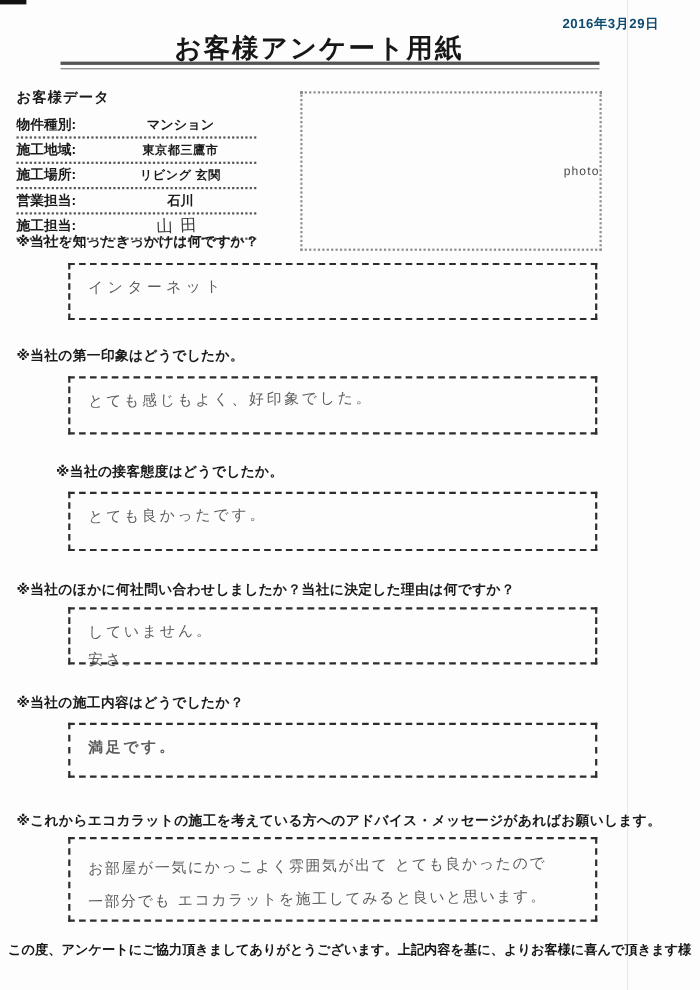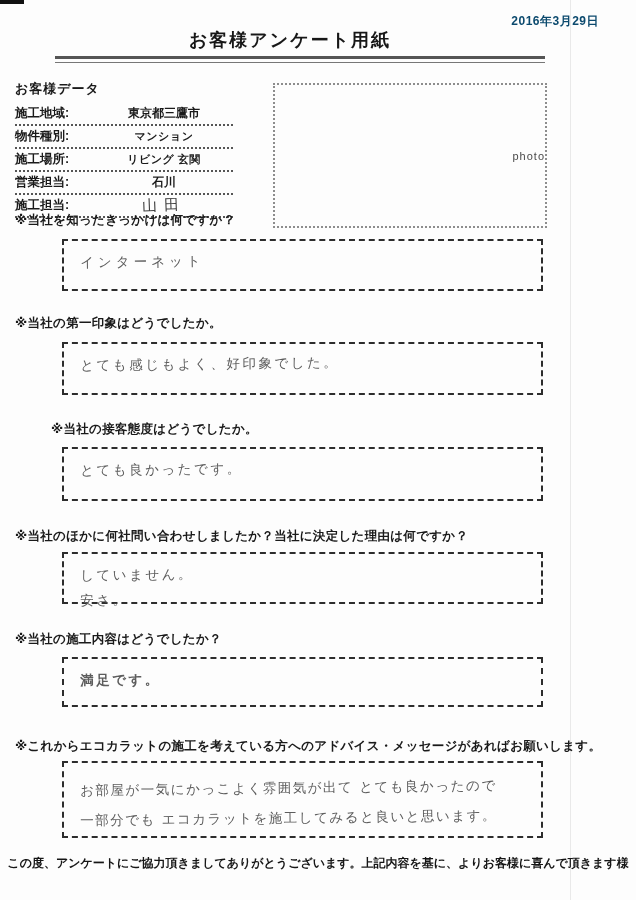--- a/index.html
+++ b/index.html
@@ -10,21 +10,21 @@
     color:#1a1a1a;
   }
   
   .scan-mark{position:absolute;left:0;top:0;width:24px;height:4px;background:#111;}
   .paper-edge{position:absolute;left:570px;top:0;width:1px;height:900px;background:#e9e9e9;}
 
   
   .date{position:absolute;left:436px;top:13px;width:163px;text-align:right;
         font-size:12px;font-weight:700;letter-spacing:0.5px;color:#0c4a6e;}
   .title{position:absolute;left:0;top:28px;width:580px;text-align:center;
-         font-size:18px;font-weight:700;letter-spacing:2px;color:#171717;}
+         font-size:24px;font-weight:700;letter-spacing:2px;color:#171717;}
   .title-rule{position:absolute;left:55px;top:56px;width:490px;height:3px;
               border-top:3px solid #555;border-bottom:1px solid #777;}
 
   
   .section-heading{position:absolute;left:15px;top:80px;font-size:13px;font-weight:700;letter-spacing:1px;}
   .data-table{position:absolute;left:15px;top:103px;width:218px;}
   .data-row{display:flex;align-items:center;height:21px;border-bottom:2px dotted #555;}
   .data-label{width:80px;font-size:12.5px;font-weight:700;white-space:nowrap;}
   .data-value{flex:1;text-align:center;font-size:12px;font-weight:600;white-space:nowrap;}
   .data-row:nth-child(2) .data-value,
@@ -66,26 +66,26 @@
 <div class="paper-edge"></div>
 
 <div class="date">2016年3月29日</div>
 <div class="title">お客様アンケート用紙</div>
 <div class="title-rule"></div>
 
 <div class="section-heading">お客様データ</div>
 
 <div class="data-table">
   <div class="data-row">
+    <span class="data-label">物件種別:</span>
+    <span class="data-value">マンション</span>
+  </div>
+  <div class="data-row">
     <span class="data-label">施工地域:</span>
     <span class="data-value">東京都三鷹市</span>
-  </div>
-  <div class="data-row">
-    <span class="data-label">物件種別:</span>
-    <span class="data-value">マンション</span>
   </div>
   <div class="data-row">
     <span class="data-label">施工場所:</span>
     <span class="data-value">リビング 玄関</span>
   </div>
   <div class="data-row">
     <span class="data-label">営業担当:</span>
     <span class="data-value">石川</span>
   </div>
   <div class="data-row">

